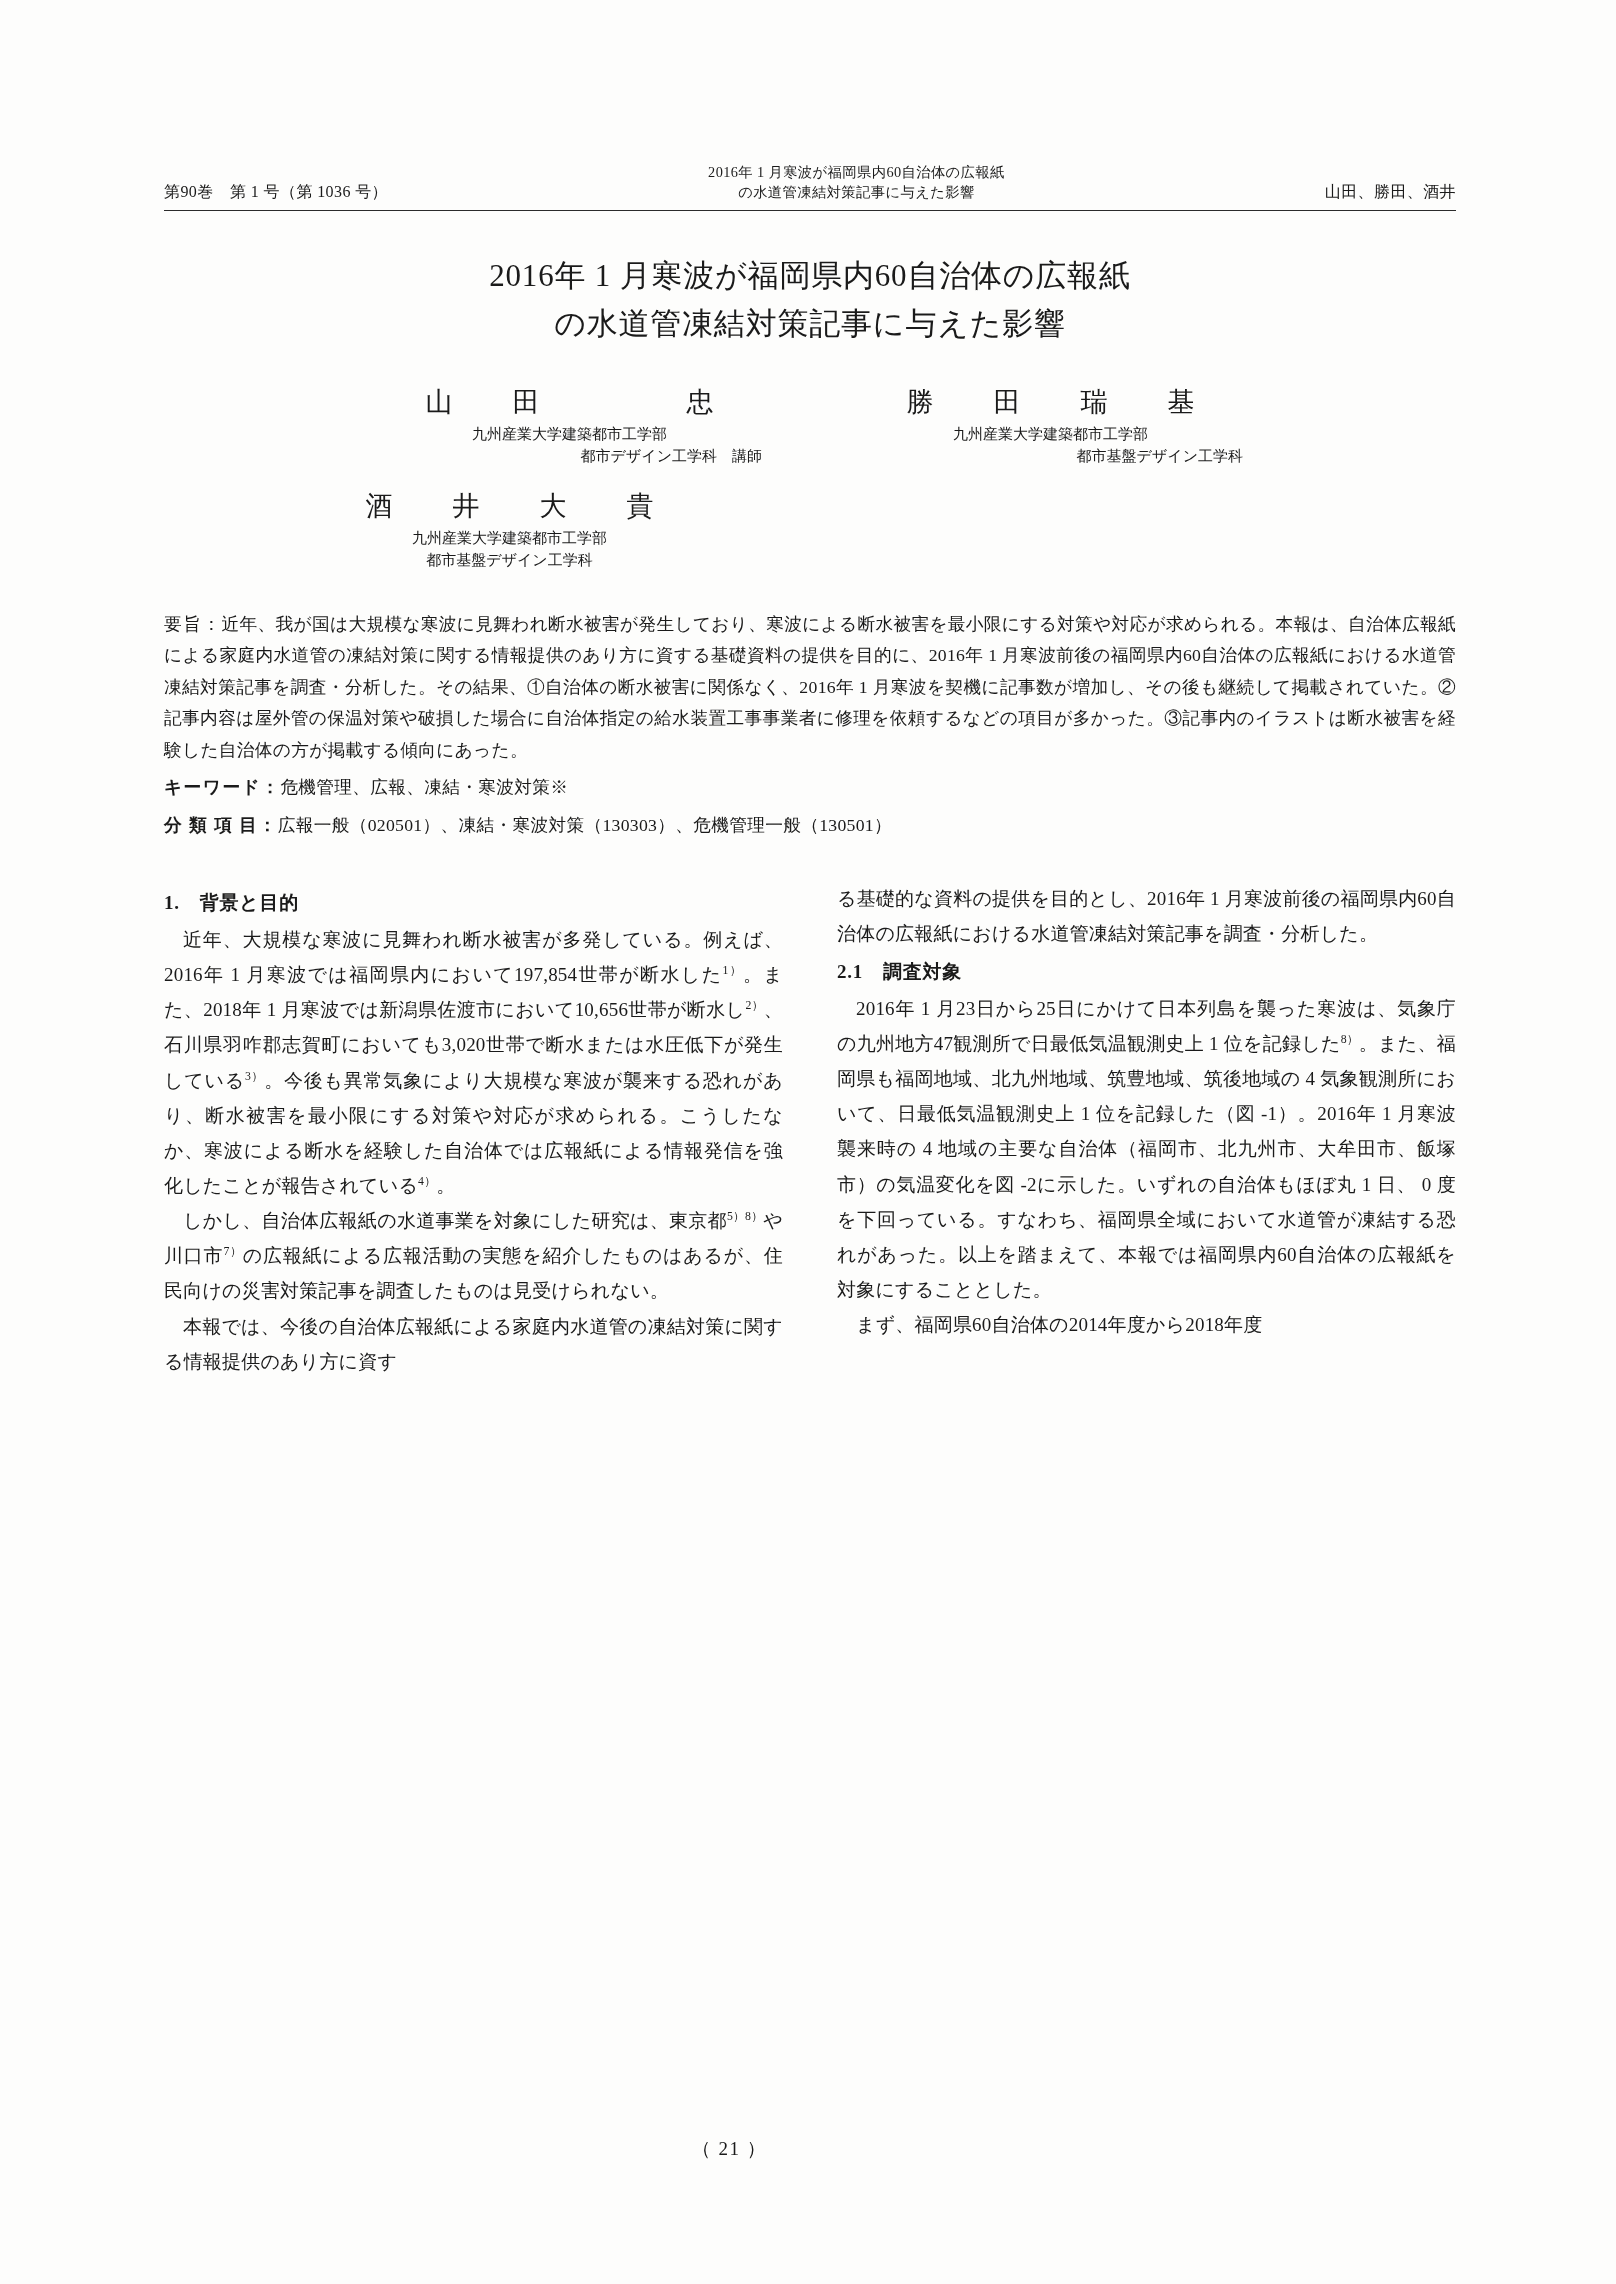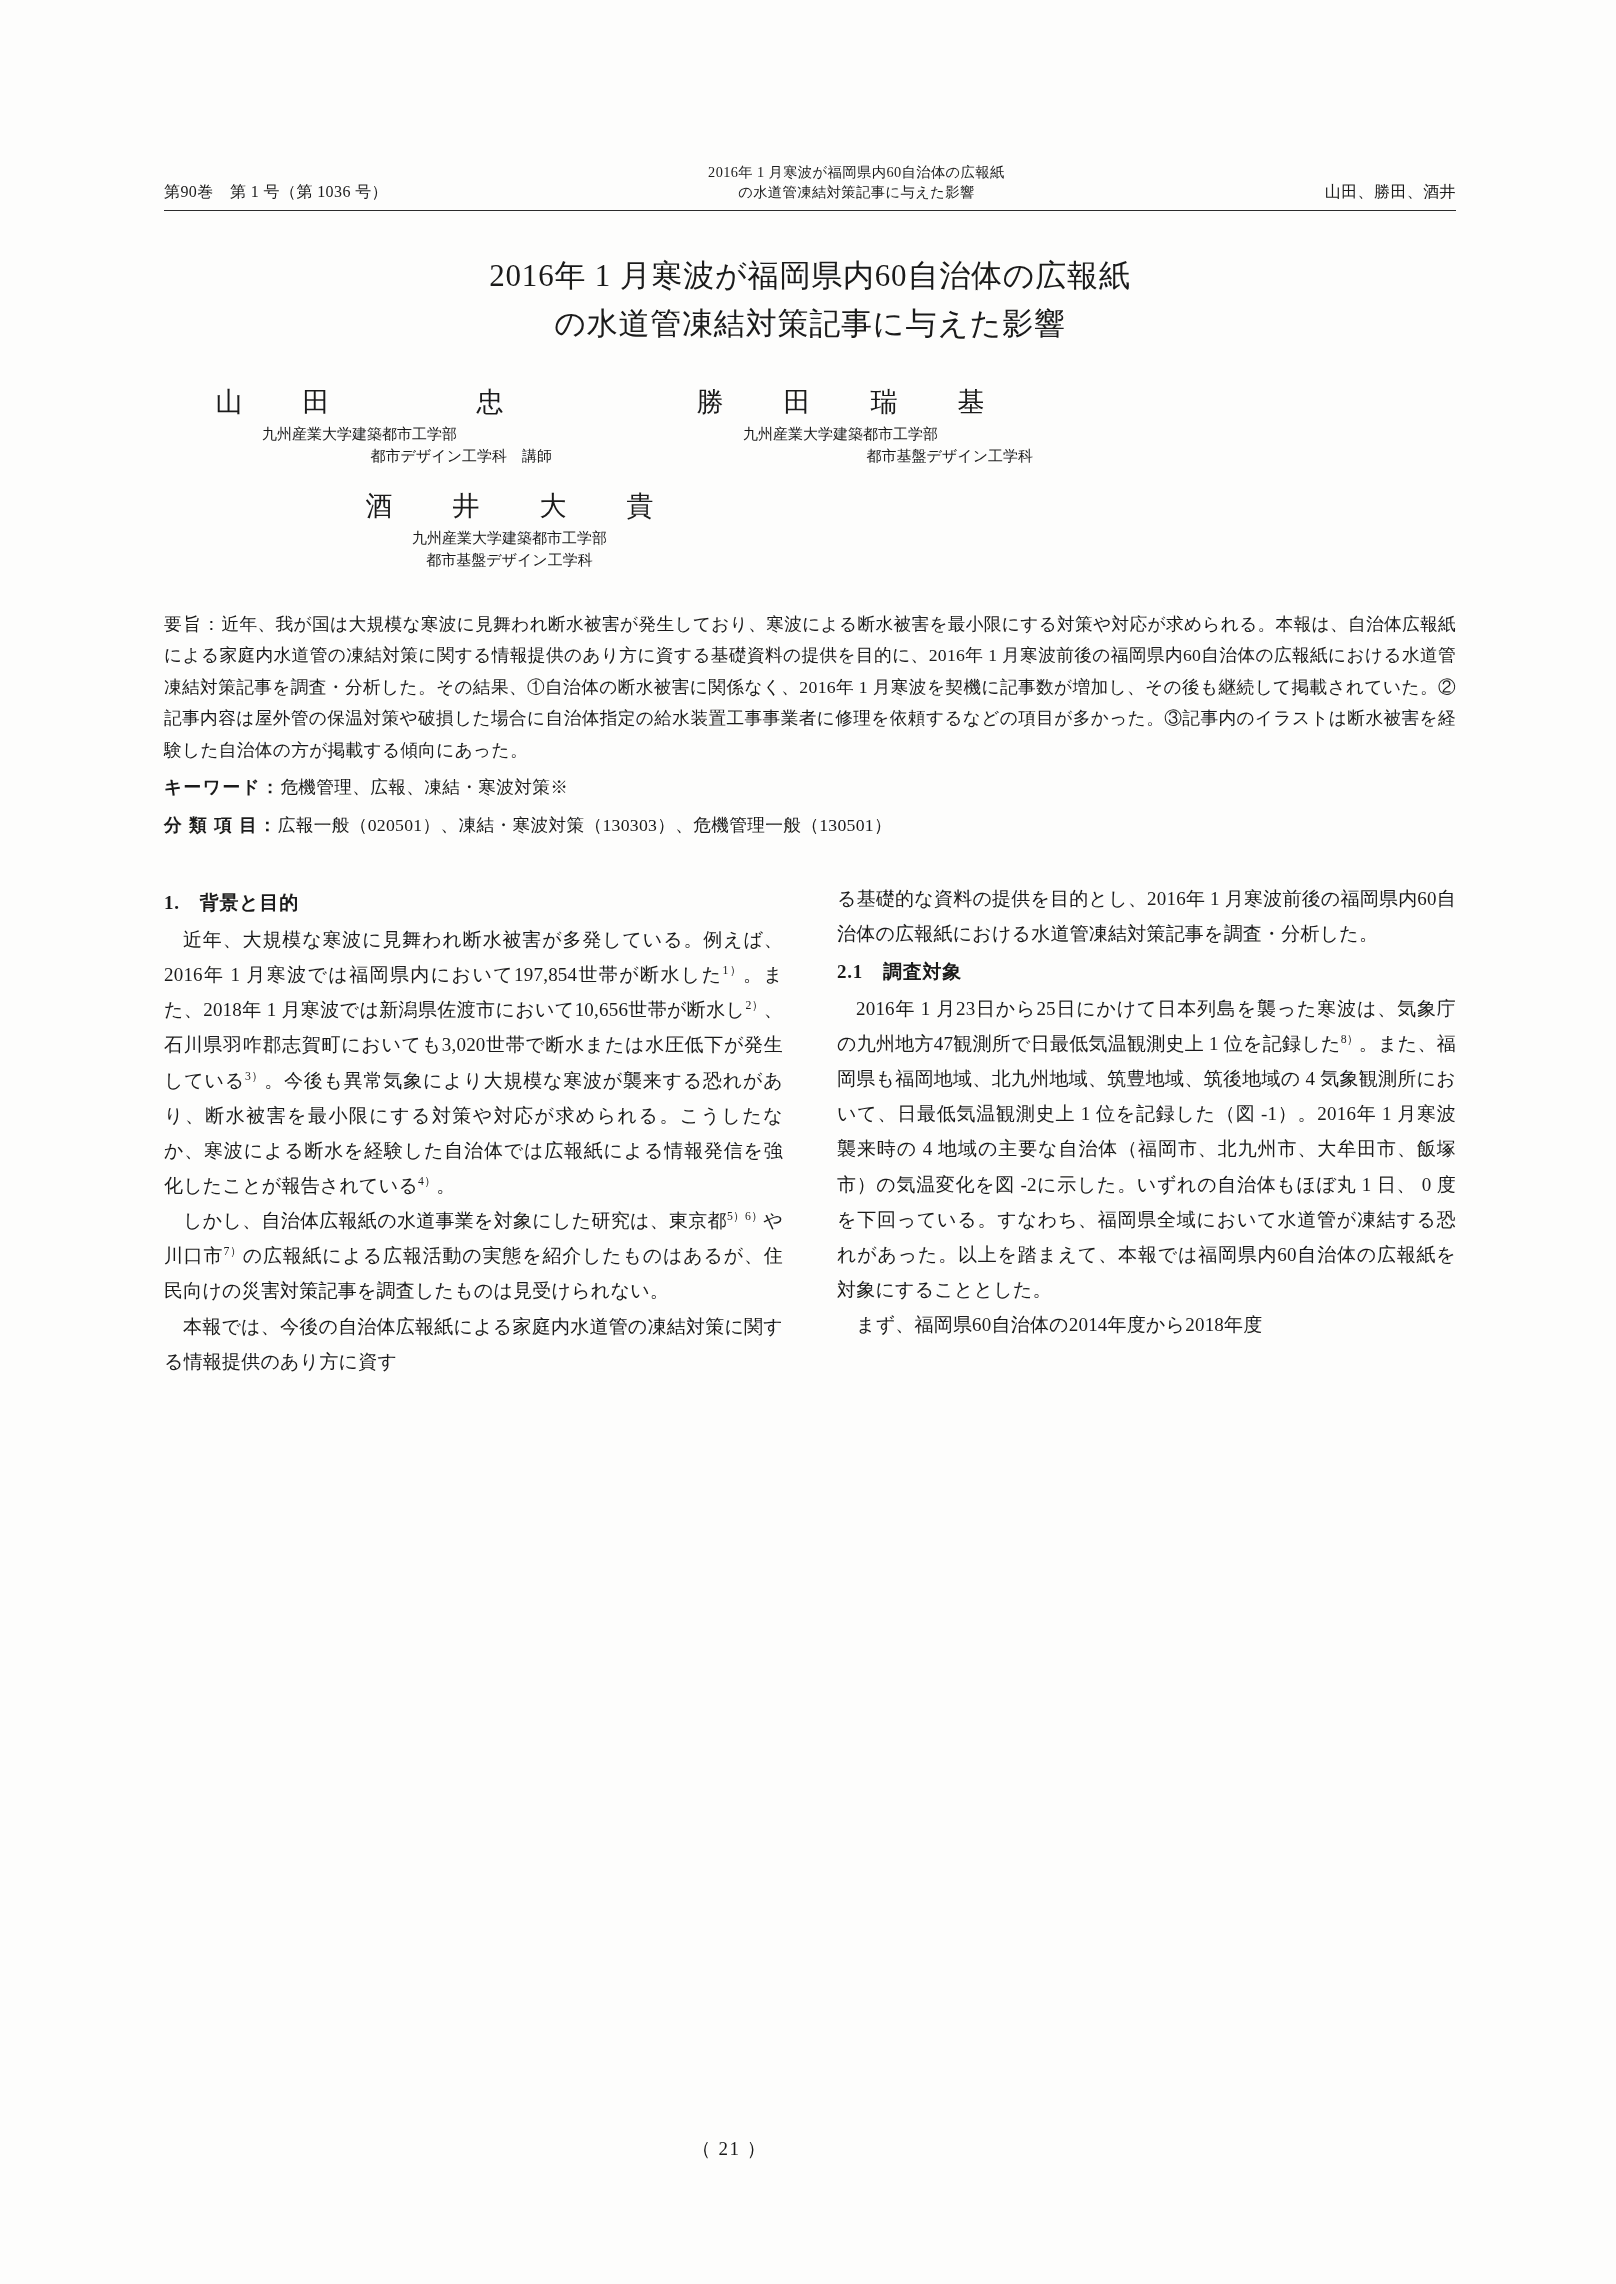--- a/index.html
+++ b/index.html
@@ -75,20 +75,21 @@
     letter-spacing: 0.8px;
   }
   .title-line { display: block; }
 
   
   .authors {
     margin-top: 36px;
   }
   .author-row {
     display: flex;
+    justify-content: center;
     gap: 90px;
   }
   .author-block {
     text-align: center;
     width: 391px;
   }
   .author-name {
     font-size: 27px;
     letter-spacing: 16.5px;
     text-indent: 16.5px;
@@ -233,21 +234,21 @@
     </div>
     <div class="kw">
       <span class="lbl bold">分 類 項 目：</span><span>広報一般（020501）、凍結・寒波対策（130303）、危機管理一般（130501）</span>
     </div>
 
     <div class="body">
 
       <div class="col">
         <div class="h1">1.　背景と目的</div>
         <p class="para"><span>近年、大規模な寒波に見舞われ断水被害が多発している。例えば、2016年 1 月寒波では福岡県内において197,854世帯が断水した</span><sup>1）</sup><span>。また、2018年 1 月寒波では新潟県佐渡市において10,656世帯が断水し</span><sup>2）</sup><span>、石川県羽咋郡志賀町においても3,020世帯で断水または水圧低下が発生している</span><sup>3）</sup><span>。今後も異常気象により大規模な寒波が襲来する恐れがあり、断水被害を最小限にする対策や対応が求められる。こうしたなか、寒波による断水を経験した自治体では広報紙による情報発信を強化したことが報告されている</span><sup>4）</sup><span>。</span></p>
-        <p class="para"><span>しかし、自治体広報紙の水道事業を対象にした研究は、東京都</span><sup>5）6）</sup><span>や川口市</span><sup>7）</sup><span>の広報紙による広報活動の実態を紹介したものはあるが、住民向けの災害対策記事を調査したものは見受けられない。</span></p>
+        <p class="para"><span>しかし、自治体広報紙の水道事業を対象にした研究は、東京都</span><sup>5）8）</sup><span>や川口市</span><sup>7）</sup><span>の広報紙による広報活動の実態を紹介したものはあるが、住民向けの災害対策記事を調査したものは見受けられない。</span></p>
         <p class="para">本報では、今後の自治体広報紙による家庭内水道管の凍結対策に関する情報提供のあり方に資す</p>
       </div>
 
       <div class="col">
         <p class="para" style="text-indent:0">る基礎的な資料の提供を目的とし、2016年 1 月寒波前後の福岡県内60自治体の広報紙における水道管凍結対策記事を調査・分析した。</p>
         <div class="h2">2.1　調査対象</div>
         <p class="para"><span>2016年 1 月23日から25日にかけて日本列島を襲った寒波は、気象庁の九州地方47観測所で日最低気温観測史上 1 位を記録した</span><sup>8）</sup><span>。また、福岡県も福岡地域、北九州地域、筑豊地域、筑後地域の 4 気象観測所において、日最低気温観測史上 1 位を記録した（図 -1）。2016年 1 月寒波襲来時の 4 地域の主要な自治体（福岡市、北九州市、大牟田市、飯塚市）の気温変化を図 -2に示した。いずれの自治体もほぼ丸 1 日、 0 度を下回っている。すなわち、福岡県全域において水道管が凍結する恐れがあった。以上を踏まえて、本報では福岡県内60自治体の広報紙を対象にすることとした。</span></p>
         <p class="para">まず、福岡県60自治体の2014年度から2018年度</p>
       </div>
 

